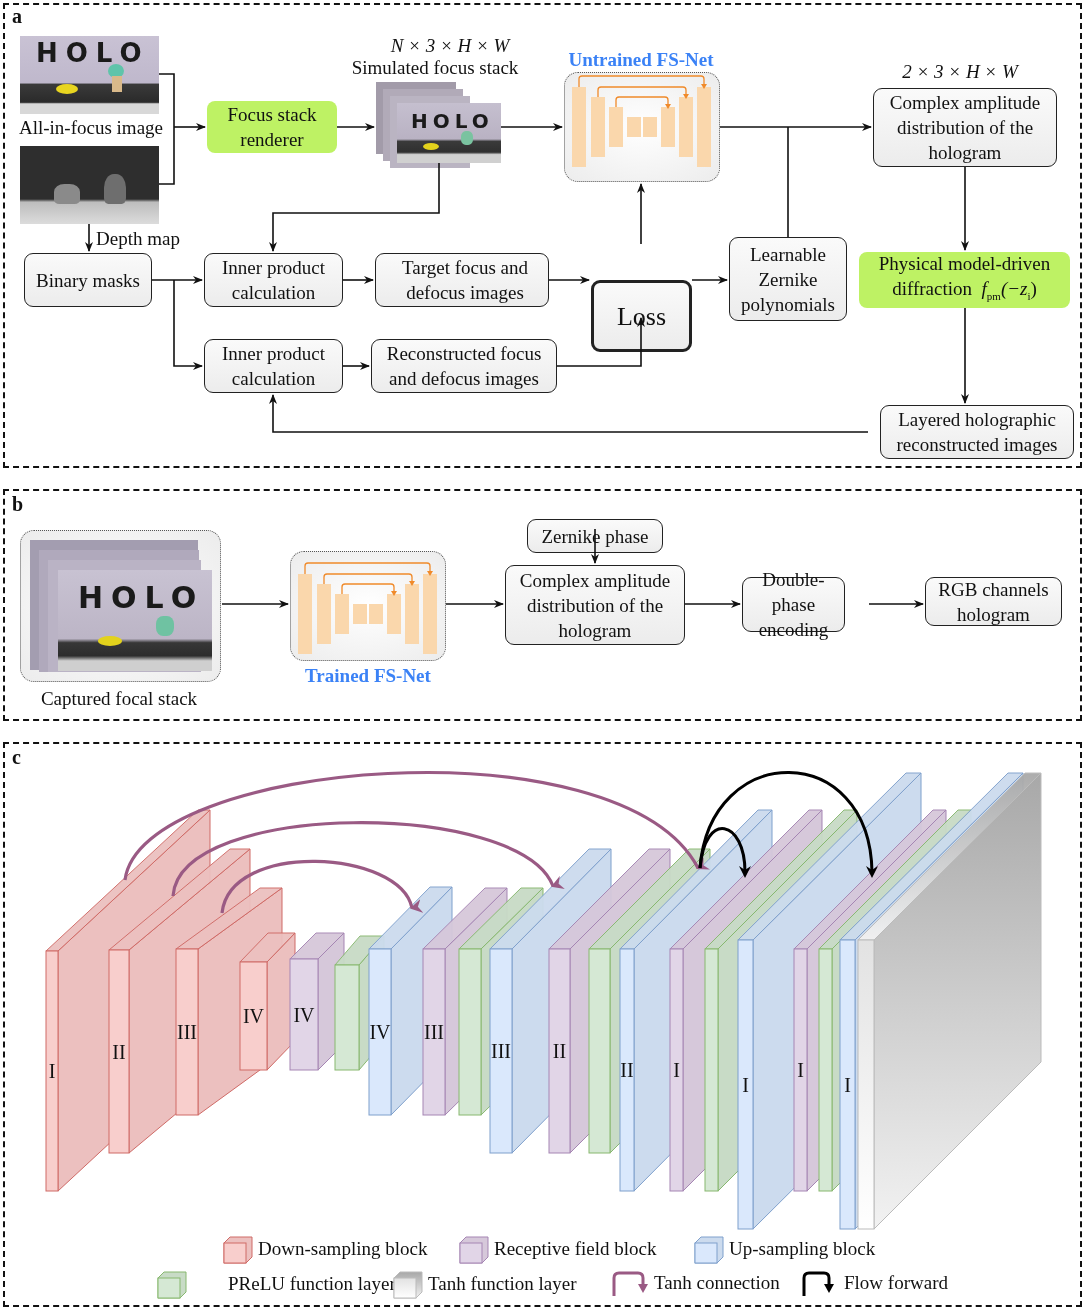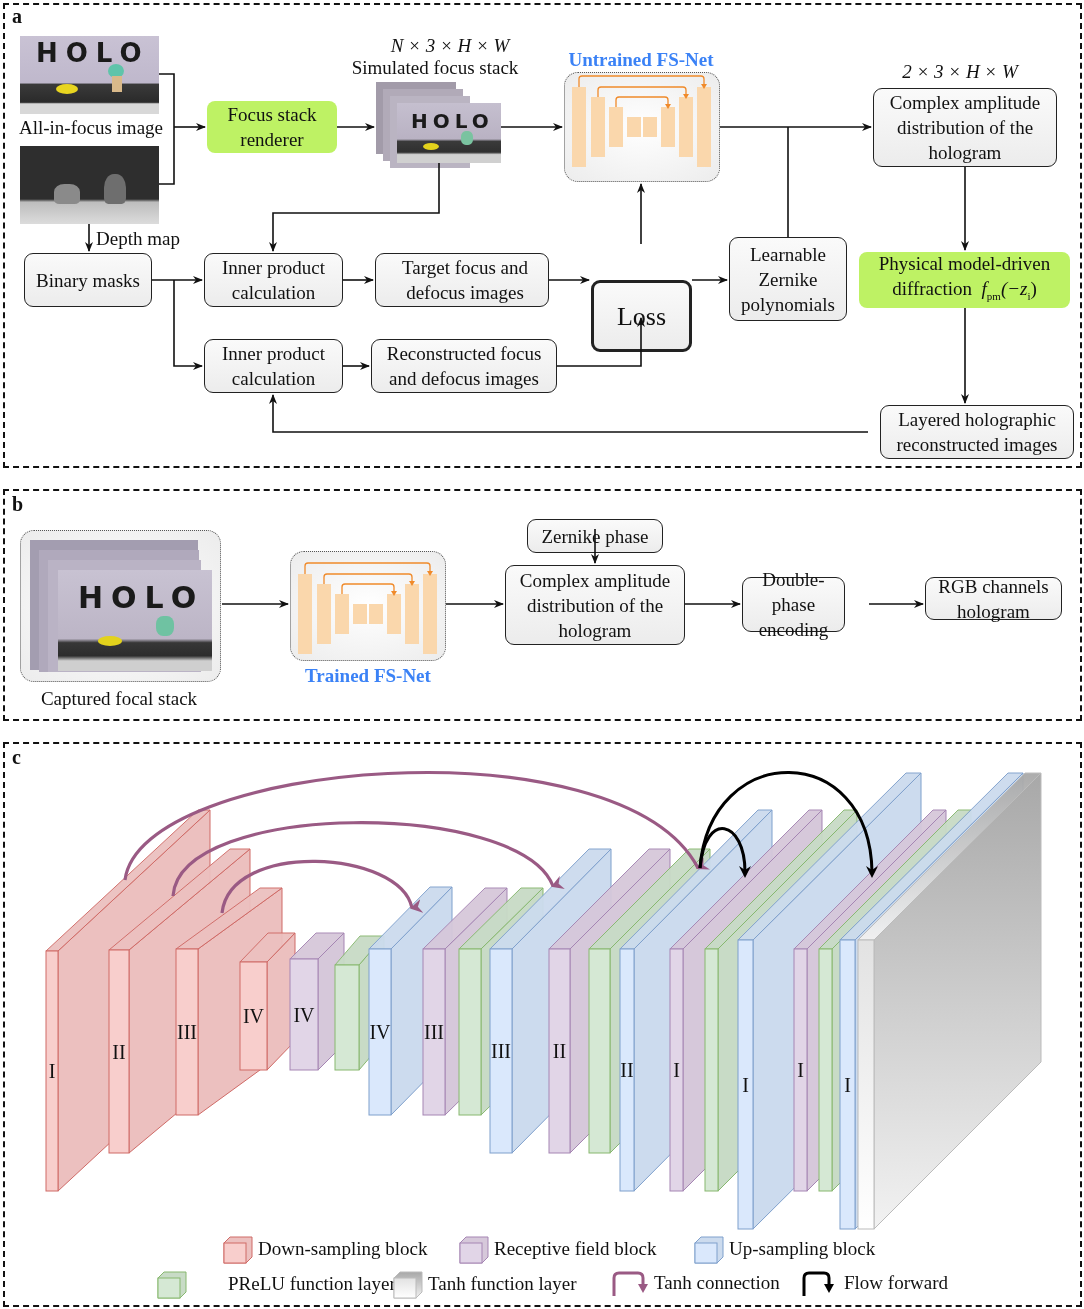--- a/index.html
+++ b/index.html
@@ -172,21 +172,21 @@
   </svg>
 </div>
 <div class="txt gray" style="left:290px;top:664px;width:156px;">Trained FS-Net</div>
 
 <div class="box" style="left:527px;top:495px;width:136px;height:34px;margin-top:24px;">Zernike phase</div>
 <div class="box" style="left:505px;top:565px;width:180px;height:80px;">Complex amplitude
 distribution of the
 hologram</div>
 <div class="box" style="left:742px;top:577px;width:103px;height:55px;">Double-phase
 encoding</div>
-<div class="box" style="left:925px;top:577px;width:137px;height:43px;">RGB channels
+<div class="box" style="left:925px;top:577px;width:137px;height:49px;">RGB channels
 hologram</div>
 
 <svg width="1084" height="730">
   <g stroke="#111" stroke-width="1.6" fill="none">
     <path d="M222,604 H288" marker-end="url(#ah)"></path>
     <path d="M446,604 H503" marker-end="url(#ah)"></path>
     <path d="M595,529 V563" marker-end="url(#ah)"></path>
     <path d="M685,604 H740" marker-end="url(#ah)"></path>
     <path d="M869,604 H923" marker-end="url(#ah)"></path>
   </g>

